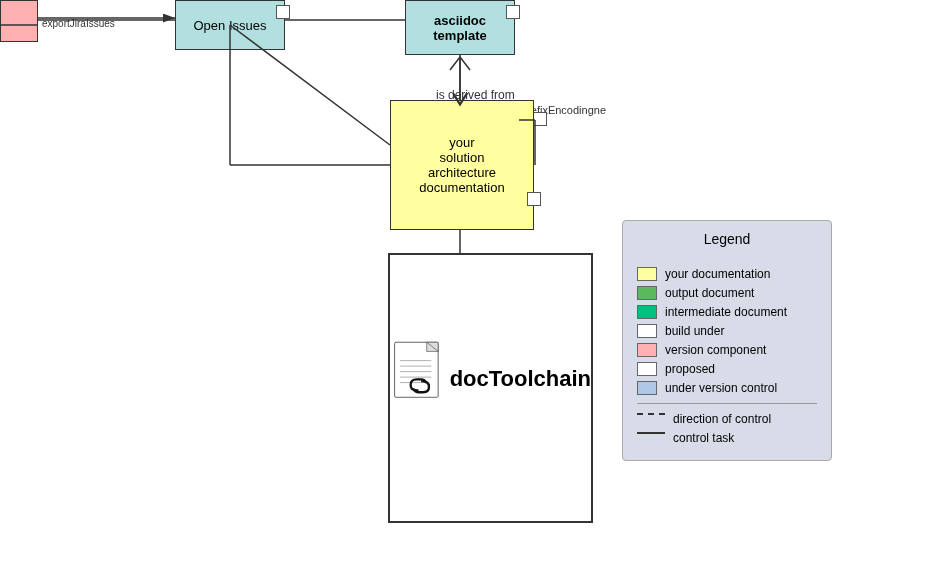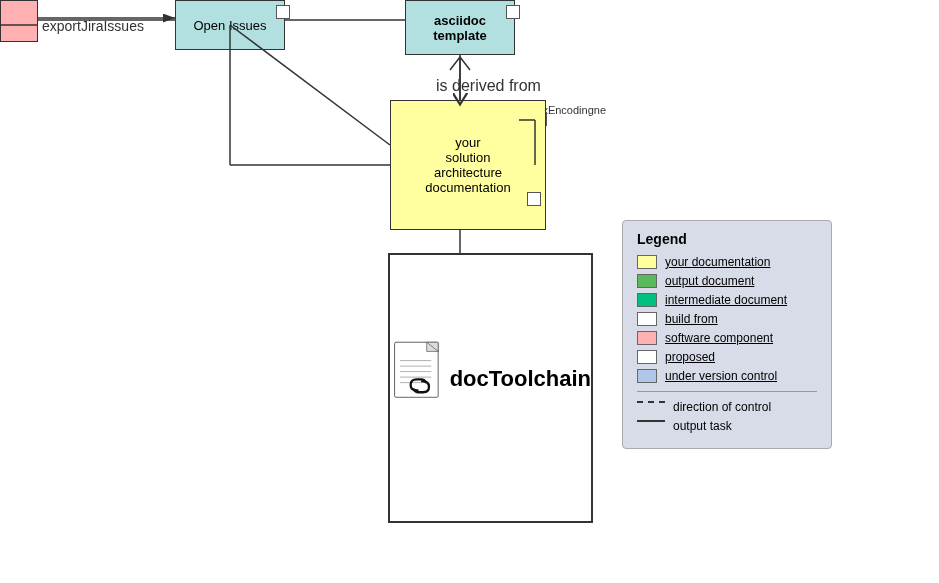--- a/index.html
+++ b/index.html
@@ -36,28 +36,28 @@
     }
     .node-asciidoc {
       left: 405px; top: 0px;
       width: 110px; height: 55px;
       background: #b2e0e0;
       border-color: #333;
       font-weight: bold;
     }
     .node-your-solution {
       left: 390px; top: 100px;
-      width: 156px; height: 130px;
+      width: 144px; height: 130px;
       background: #ffffa0;
       border-color: #333;
     }
     .node-export-label {
       position: absolute;
       left: 42px; top: 18px;
-      font-size: 14px;
+      font-size: 10px;
       color: #333;
       white-space: nowrap;
     }
     
     .node-pink-partial {
       position: absolute;
       left: 0px; top: 0px;
       width: 38px; height: 42px;
       background: #ffb0b0;
       border: 1.5px solid #333;
@@ -121,30 +121,30 @@
     .legend {
       position: absolute;
       left: 622px; top: 220px;
       width: 210px;
       background: #d8dce8;
       border: 1px solid #aaa;
       border-radius: 4px;
       padding: 10px 14px;
     }
     .legend-title {
-      font-weight: bold;
-      margin-bottom: 8px;
+      font-weight: normal;
+      text-align: center;
+      margin-bottom: 20px;
       font-size: 14px;
     }
     .legend-item {
       display: flex;
       align-items: center;
       margin-bottom: 5px;
       font-size: 12px;
-      text-decoration: underline;
     }
     .legend-swatch {
       width: 20px; height: 14px;
       border: 1px solid #666;
       margin-right: 8px;
       flex-shrink: 0;
     }
     .legend-divider {
       border: none;
       border-top: 1px solid #999;
@@ -159,22 +159,22 @@
     .legend-line {
       width: 28px;
       height: 2px;
       margin-right: 8px;
       flex-shrink: 0;
     }
 
     
     .derived-label {
       position: absolute;
-      left: 436px; top: 77px;
-      font-size: 16px;
+      left: 436px; top: 88px;
+      font-size: 12px;
       color: #333;
       white-space: nowrap;
       text-align: right;
     }
   </style>
 </head>
 <body>
 
 <div class="diagram-area">
 
@@ -279,40 +279,40 @@
     <div class="legend-item">
       <div class="legend-swatch" style="background:#5cb85c;"></div>
       <span>output document</span>
     </div>
     <div class="legend-item">
       <div class="legend-swatch" style="background:#00c080;"></div>
       <span>intermediate document</span>
     </div>
     <div class="legend-item">
       <div class="legend-swatch" style="background:#ffffff;"></div>
-      <span>build from</span>
+      <span>build under</span>
     </div>
     <div class="legend-item">
       <div class="legend-swatch" style="background:#ffb0b0;"></div>
-      <span>software component</span>
+      <span>version component</span>
     </div>
     <div class="legend-item">
       <div class="legend-swatch" style="background:#ffffff;"></div>
       <span>proposed</span>
     </div>
     <div class="legend-item">
       <div class="legend-swatch" style="background:#b0c8e8;"></div>
       <span>under version control</span>
     </div>
 
     <hr class="legend-divider">
 
     <div class="legend-line-item">
       <div class="legend-line" style="border-top: 2px dashed #333; height:0; margin-top:1px;"></div>
       <span>direction of control</span>
     </div>
     <div class="legend-line-item">
       <div class="legend-line" style="border-top: 2px solid #333; height:0; margin-top:1px;"></div>
-      <span>output task</span>
+      <span>control task</span>
     </div>
   </div>
 
 </div>
 
 </body></html>

